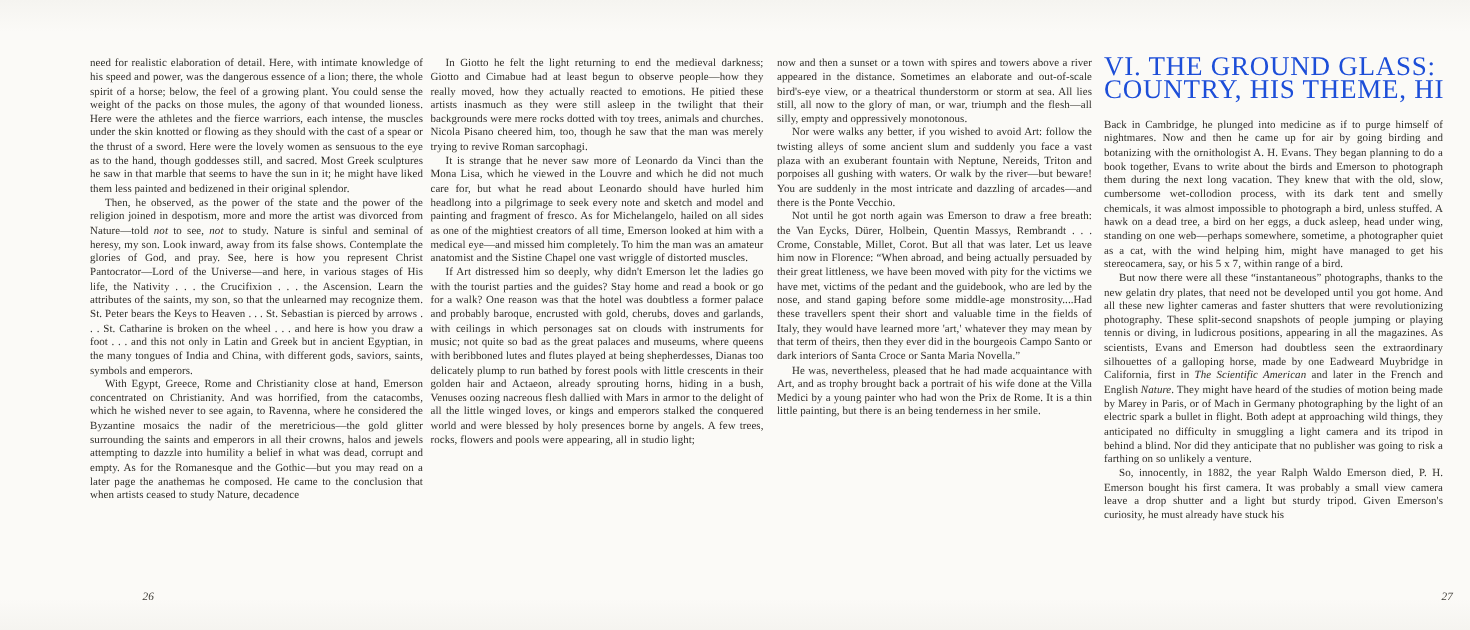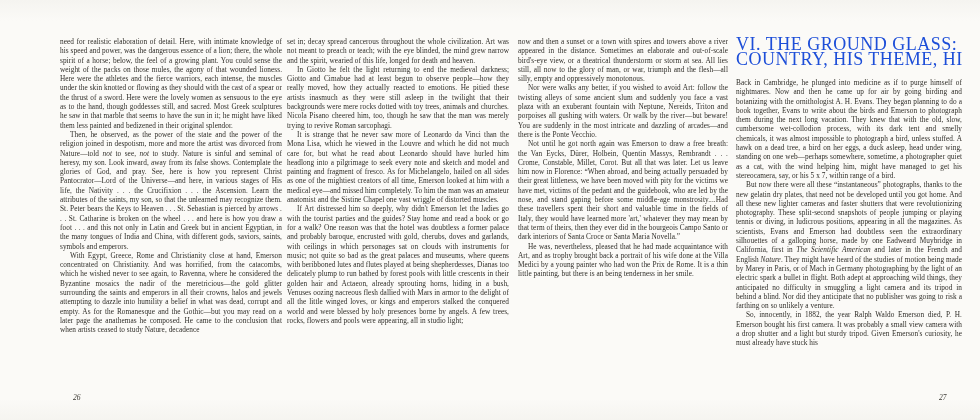--- a/index.html
+++ b/index.html
@@ -41,37 +41,37 @@
   }
   .chapter-heading .hl { display: block; white-space: nowrap; }
 
   .folio {
     position: absolute;
     top: 393px;
     font-style: italic;
     font-size: 7.5px;
     line-height: 9px;
     color: #3c3a34;
+    margin-left: 22px;
   }
   .folio-left  { left: 73px; }
   .folio-right { left: 939px; }
 </style>
 </head>
 <body>
 
 <div class="spread">
 
   <section>
     <div class="col col-1">
         <p class="para">need for realistic elaboration of detail. Here, with intimate knowledge of his speed and power, was the dangerous essence of a lion; there, the whole spirit of a horse; below, the feel of a growing plant. You could sense the weight of the packs on those mules, the agony of that wounded lioness. Here were the athletes and the fierce warriors, each intense, the muscles under the skin knotted or flowing as they should with the cast of a spear or the thrust of a sword. Here were the lovely women as sensuous to the eye as to the hand, though goddesses still, and sacred. Most Greek sculptures he saw in that marble that seems to have the sun in it; he might have liked them less painted and bedizened in their original splendor.</p>
         <p class="para indent">Then, he observed, as the power of the state and the power of the religion joined in despotism, more and more the artist was divorced from Nature—told <i>not</i> to see, <i>not</i> to study. Nature is sinful and seminal of heresy, my son. Look inward, away from its false shows. Contemplate the glories of God, and pray. See, here is how you represent Christ Pantocrator—Lord of the Universe—and here, in various stages of His life, the Nativity . . . the Crucifixion . . . the Ascension. Learn the attributes of the saints, my son, so that the unlearned may recognize them. St. Peter bears the Keys to Heaven . . . St. Sebastian is pierced by arrows . . . St. Catharine is broken on the wheel . . . and here is how you draw a foot . . . and this not only in Latin and Greek but in ancient Egyptian, in the many tongues of India and China, with different gods, saviors, saints, symbols and emperors.</p>
         <p class="para indent">With Egypt, Greece, Rome and Christianity close at hand, Emerson concentrated on Christianity. And was horrified, from the catacombs, which he wished never to see again, to Ravenna, where he considered the Byzantine mosaics the nadir of the meretricious—the gold glitter surrounding the saints and emperors in all their crowns, halos and jewels attempting to dazzle into humility a belief in what was dead, corrupt and empty. As for the Romanesque and the Gothic—but you may read on a later page the anathemas he composed. He came to the conclusion that when artists ceased to study Nature, decadence</p>
       </div>
     <div class="col col-2">
-        <p class="para">set in; decay spread cancerous throughout the whole civilization. Art was not meant to preach or teach; with the eye blinded, the mind grew narrow and the spirit, wearied of this life, longed for death and heaven.</p>
         <p class="para indent">In Giotto he felt the light returning to end the medieval darkness; Giotto and Cimabue had at least begun to observe people—how they really moved, how they actually reacted to emotions. He pitied these artists inasmuch as they were still asleep in the twilight that their backgrounds were mere rocks dotted with toy trees, animals and churches. Nicola Pisano cheered him, too, though he saw that the man was merely trying to revive Roman sarcophagi.</p>
         <p class="para indent">It is strange that he never saw more of Leonardo da Vinci than the Mona Lisa, which he viewed in the Louvre and which he did not much care for, but what he read about Leonardo should have hurled him headlong into a pilgrimage to seek every note and sketch and model and painting and fragment of fresco. As for Michelangelo, hailed on all sides as one of the mightiest creators of all time, Emerson looked at him with a medical eye—and missed him completely. To him the man was an amateur anatomist and the Sistine Chapel one vast wriggle of distorted muscles.</p>
         <p class="para indent">If Art distressed him so deeply, why didn't Emerson let the ladies go with the tourist parties and the guides? Stay home and read a book or go for a walk? One reason was that the hotel was doubtless a former palace and probably baroque, encrusted with gold, cherubs, doves and garlands, with ceilings in which personages sat on clouds with instruments for music; not quite so bad as the great palaces and museums, where queens with beribboned lutes and flutes played at being shepherdesses, Dianas too delicately plump to run bathed by forest pools with little crescents in their golden hair and Actaeon, already sprouting horns, hiding in a bush, Venuses oozing nacreous flesh dallied with Mars in armor to the delight of all the little winged loves, or kings and emperors stalked the conquered world and were blessed by holy presences borne by angels. A few trees, rocks, flowers and pools were appearing, all in studio light;</p>
       </div>
     <div class="folio folio-left">26</div>
   </section>
 
   <section>
     <div class="col col-3">
         <p class="para">now and then a sunset or a town with spires and towers above a river appeared in the distance. Sometimes an elaborate and out-of-scale bird's-eye view, or a theatrical thunderstorm or storm at sea. All lies still, all now to the glory of man, or war, triumph and the flesh—all silly, empty and oppressively monotonous.</p>
@@ -80,19 +80,19 @@
         <p class="para indent">He was, nevertheless, pleased that he had made acquaintance with Art, and as trophy brought back a portrait of his wife done at the Villa Medici by a young painter who had won the Prix de Rome. It is a thin little painting, but there is an being tenderness in her smile.</p>
       </div>
     <div class="col col-4">
       <h2 class="chapter-heading">
         <span class="hl">VI. THE GROUND GLASS: HIS</span>
         <span class="hl">COUNTRY, HIS THEME, HIS MEDIUM</span>
       </h2>
       <div class="col-body">
           <p class="para">Back in Cambridge, he plunged into medicine as if to purge himself of nightmares. Now and then he came up for air by going birding and botanizing with the ornithologist A. H. Evans. They began planning to do a book together, Evans to write about the birds and Emerson to photograph them during the next long vacation. They knew that with the old, slow, cumbersome wet-collodion process, with its dark tent and smelly chemicals, it was almost impossible to photograph a bird, unless stuffed. A hawk on a dead tree, a bird on her eggs, a duck asleep, head under wing, standing on one web—perhaps somewhere, sometime, a photographer quiet as a cat, with the wind helping him, might have managed to get his stereocamera, say, or his 5 x 7, within range of a bird.</p>
           <p class="para indent">But now there were all these “instantaneous” photographs, thanks to the new gelatin dry plates, that need not be developed until you got home. And all these new lighter cameras and faster shutters that were revolutionizing photography. These split-second snapshots of people jumping or playing tennis or diving, in ludicrous positions, appearing in all the magazines. As scientists, Evans and Emerson had doubtless seen the extraordinary silhouettes of a galloping horse, made by one Eadweard Muybridge in California, first in <i>The Scientific American</i> and later in the French and English <i>Nature</i>. They might have heard of the studies of motion being made by Marey in Paris, or of Mach in Germany photographing by the light of an electric spark a bullet in flight. Both adept at approaching wild things, they anticipated no difficulty in smuggling a light camera and its tripod in behind a blind. Nor did they anticipate that no publisher was going to risk a farthing on so unlikely a venture.</p>
-          <p class="para indent">So, innocently, in 1882, the year Ralph Waldo Emerson died, P. H. Emerson bought his first camera. It was probably a small view camera with a drop shutter and a light but sturdy tripod. Given Emerson's curiosity, he must already have stuck his</p>
+          <p class="para indent">So, innocently, in 1882, the year Ralph Waldo Emerson died, P. H. Emerson bought his first camera. It was probably a small view camera leave a drop shutter and a light but sturdy tripod. Given Emerson's curiosity, he must already have stuck his</p>
         </div>
     </div>
     <div class="folio folio-right">27</div>
   </section>
 
 </div>
 
 </body></html>

